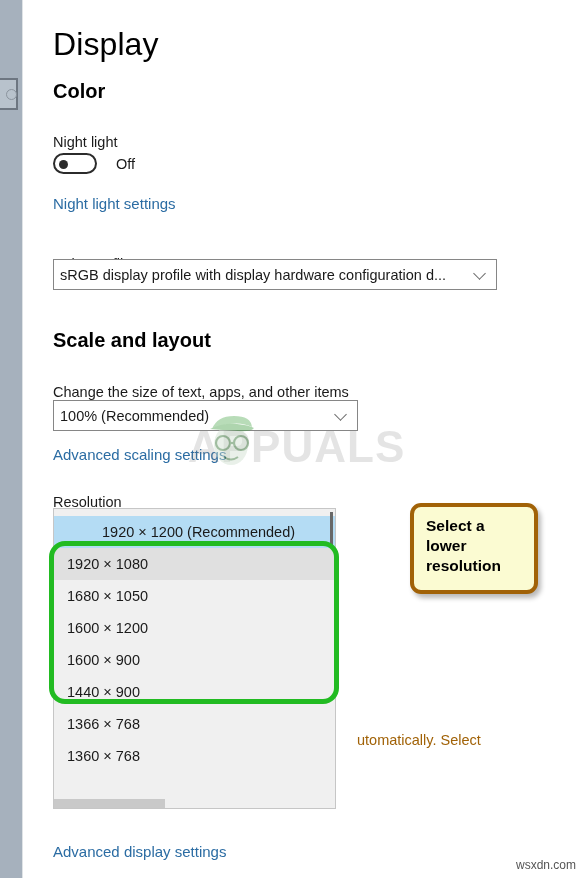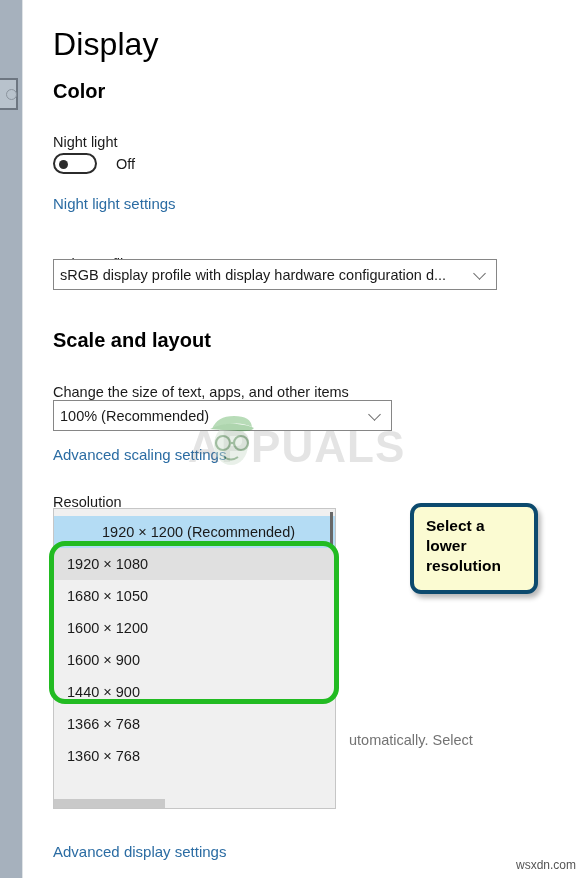--- a/index.html
+++ b/index.html
@@ -137,21 +137,21 @@
   .combo .chevron {
     position: absolute;
     right: 12px; top: 50%;
     width: 9px; height: 9px;
     margin-top: -6px;
     border-right: 1.4px solid #6a6a6a;
     border-bottom: 1.4px solid #6a6a6a;
     transform: rotate(45deg);
   }
   .combo-profile { left: 30px; top: 259px; width: 444px; height: 31px; }
-  .combo-scale   { left: 30px; top: 400px; width: 339px; height: 31px; }
+  .combo-scale   { left: 30px; top: 400px; width: 305px; height: 31px; }
 
   
   .dropdown {
     position: absolute;
     left: 30px; top: 508px;
     width: 283px; height: 301px;
     background: #f0f0f0;
     border: 1px solid #c6c6c6;
     overflow: hidden;
   }
@@ -189,39 +189,39 @@
     border-radius: 16px;
     pointer-events: none;
   }
 
   
   .callout {
     position: absolute;
     left: 387px; top: 503px;
     width: 128px; height: 91px;
     background: #fbfbd2;
-    border: 4px solid #0c4a6e;
+    border: 4px solid #a16207;
     border-radius: 11px;
     box-shadow: 3px 4px 5px rgba(0,0,0,0.28);
     padding: 9px 0 0 12px;
   }
   .callout-text {
     font-size: 15.5px;
     font-weight: bold;
     line-height: 1.28;
     color: #000000;
     white-space: pre-line;
   }
 
   
   .bg-text {
     position: absolute;
-    left: 326px; top: 732px;
-    font-size: 14.5px;
-    color: #737373;
+    left: 334px; top: 732px;
+    font-size: 14.5px;
+    color: #a16207;
     white-space: nowrap;
     text-align: center;
   }
 
   
   .watermark {
     position: absolute;
     left: 188px; top: 412px;
     pointer-events: none;
     user-select: none;

